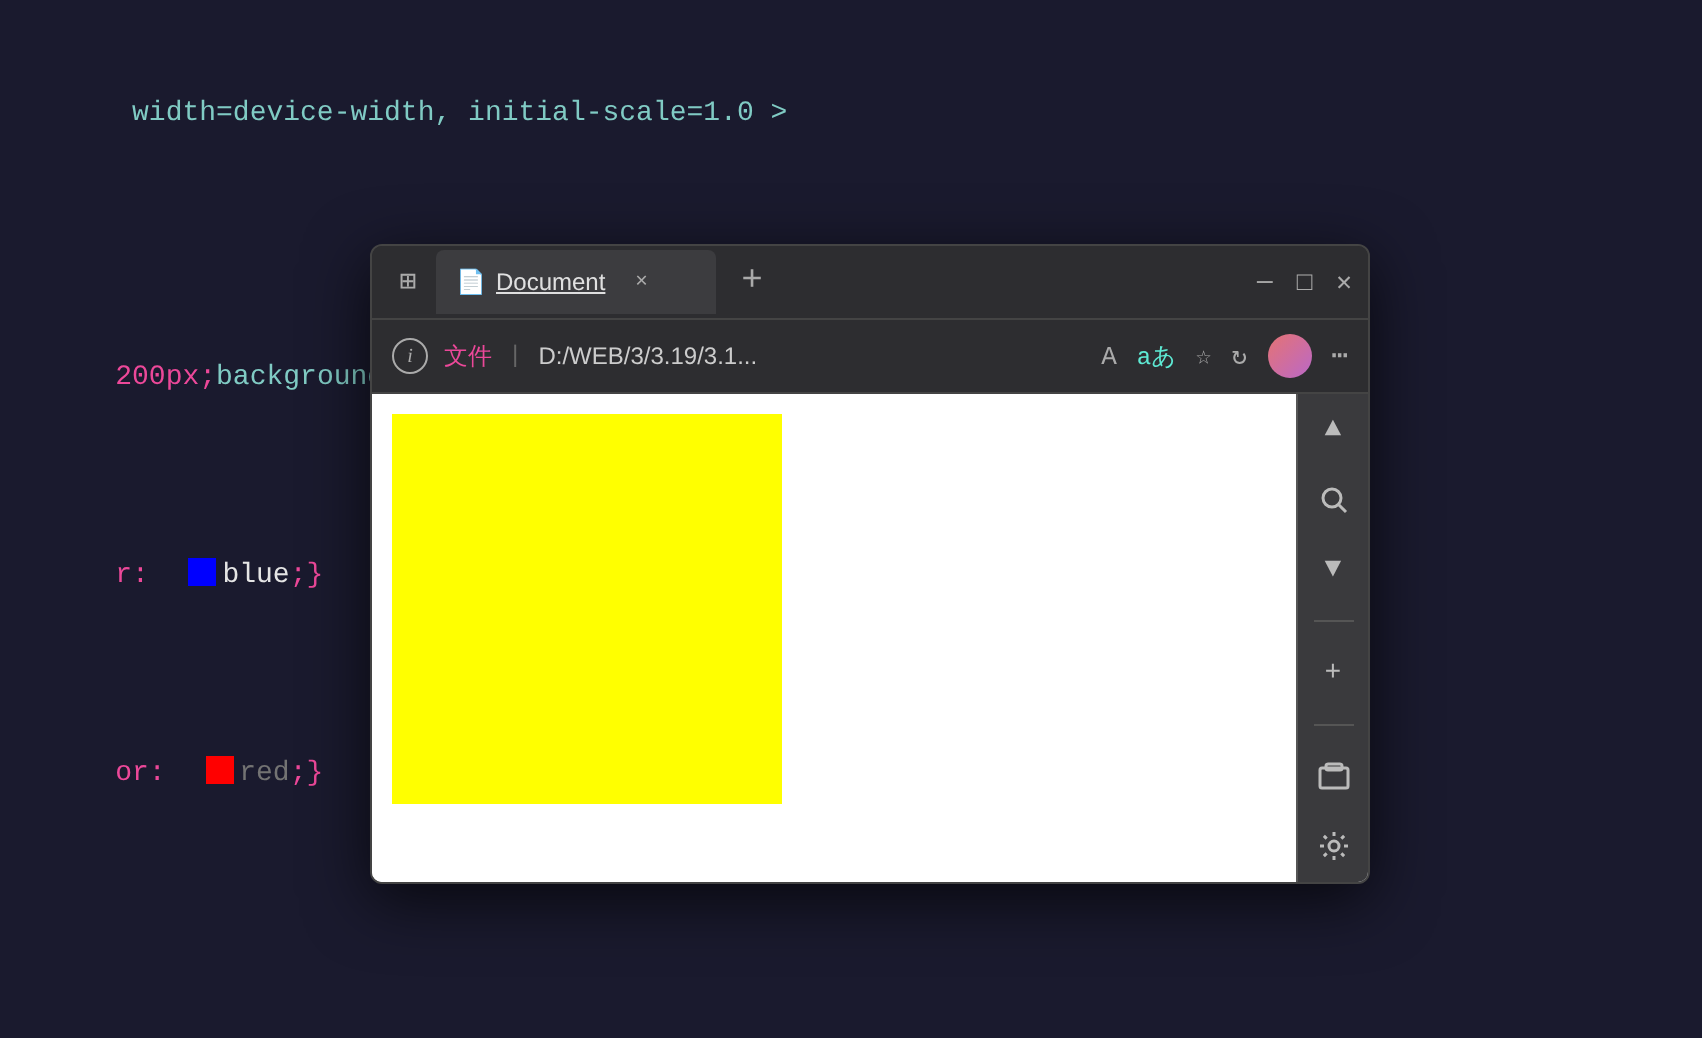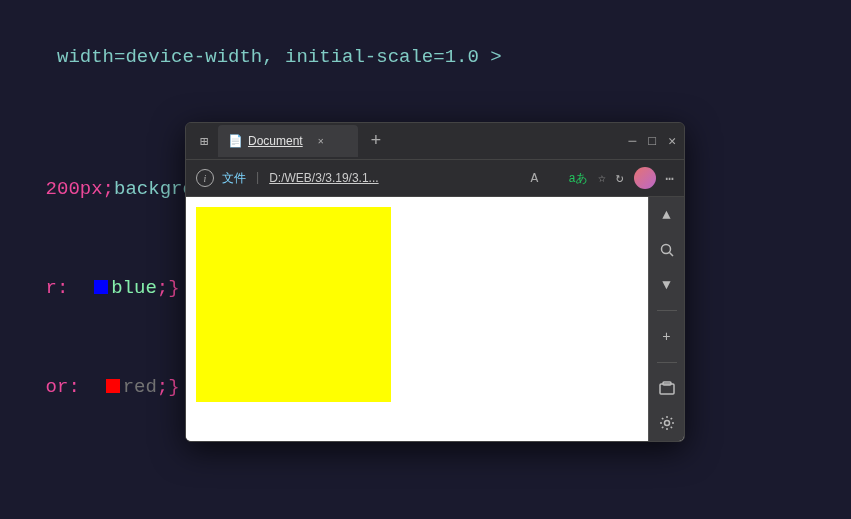--- a/index.html
+++ b/index.html
@@ -18,28 +18,28 @@
       position: absolute;
       top: 0;
       left: 0;
       width: 100%;
       height: 100%;
       background-color: #1a1a2e;
       padding: 8px 0;
     }
 
     .code-line {
-      font-size: 19px;
+      font-size: 14px;
       line-height: 33px;
-      padding-left: 0;
+      padding-left: 24px;
       white-space: pre;
     }
     .code-white { color: #ec4899; }
     .code-yellow-text { color: #ffeb3b; }
-    .code-blue-text { color: #86efac; }
+    .code-blue-text { color: #e5e5e5; }
     .code-red-text { color: #737373; }
     .code-cyan { color: #80cbc4; }
 
     .color-box {
       display: inline-block;
       width: 14px;
       height: 14px;
       vertical-align: middle;
       margin: 0 3px;
       position: relative;
@@ -168,35 +168,34 @@
       display: flex;
       align-items: center;
       justify-content: center;
       color: #aaa;
       font-size: 10px;
       font-style: italic;
       font-family: serif;
     }
 
     .addr-text {
-      color: #7dd3fc;
+      color: #ec4899;
       font-size: 12px;
       font-family: -apple-system, sans-serif;
     }
 
     .addr-separator {
       color: #666;
       font-size: 12px;
     }
 
     .addr-path {
       color: #ccc;
       font-size: 12px;
       font-family: -apple-system, sans-serif;
-      text-decoration: underline;
     }
 
     .addr-tools {
       display: flex;
       gap: 10px;
       align-items: center;
       margin-left: auto;
       color: #aaa;
       font-size: 13px;
     }
@@ -308,21 +307,21 @@
     </div>
   </div>
 
   <div class="browser-addressbar">
     <div class="addr-info-icon">i</div>
     <span class="addr-text">文件</span>
     <span class="addr-separator">|</span>
     <span class="addr-path">D:/WEB/3/3.19/3.1...</span>
     <div class="addr-tools">
       <span style="font-size:13px;color:#aaa;">A</span>
-      <span style="font-size:12px;color:#22c55e;margin-left:20px;">aあ</span>
+      <span style="font-size:12px;color:#5eead4;">aあ</span>
       <span style="font-size:13px;color:#aaa;">☆</span>
       <span style="font-size:13px;color:#aaa;">↻</span>
       <div class="addr-avatar"></div>
       <span style="font-size:14px;color:#aaa;">⋯</span>
     </div>
   </div>
 
   <div class="browser-content">
     <div class="webpage-area">
       <div class="yellow-rectangle"></div>

